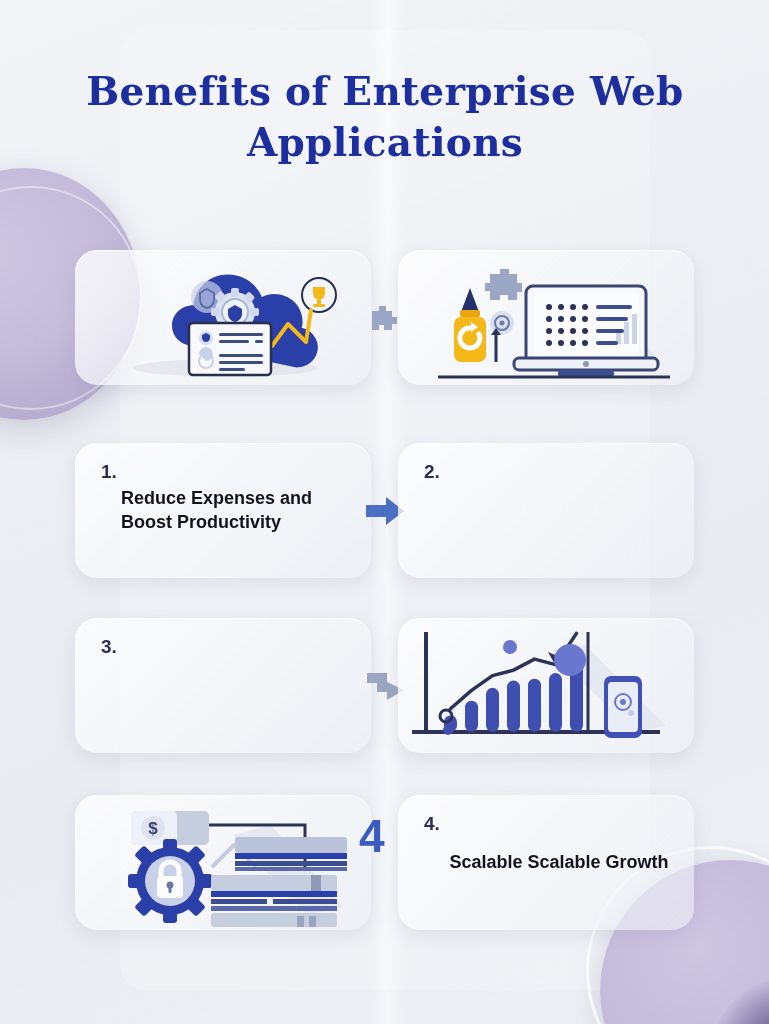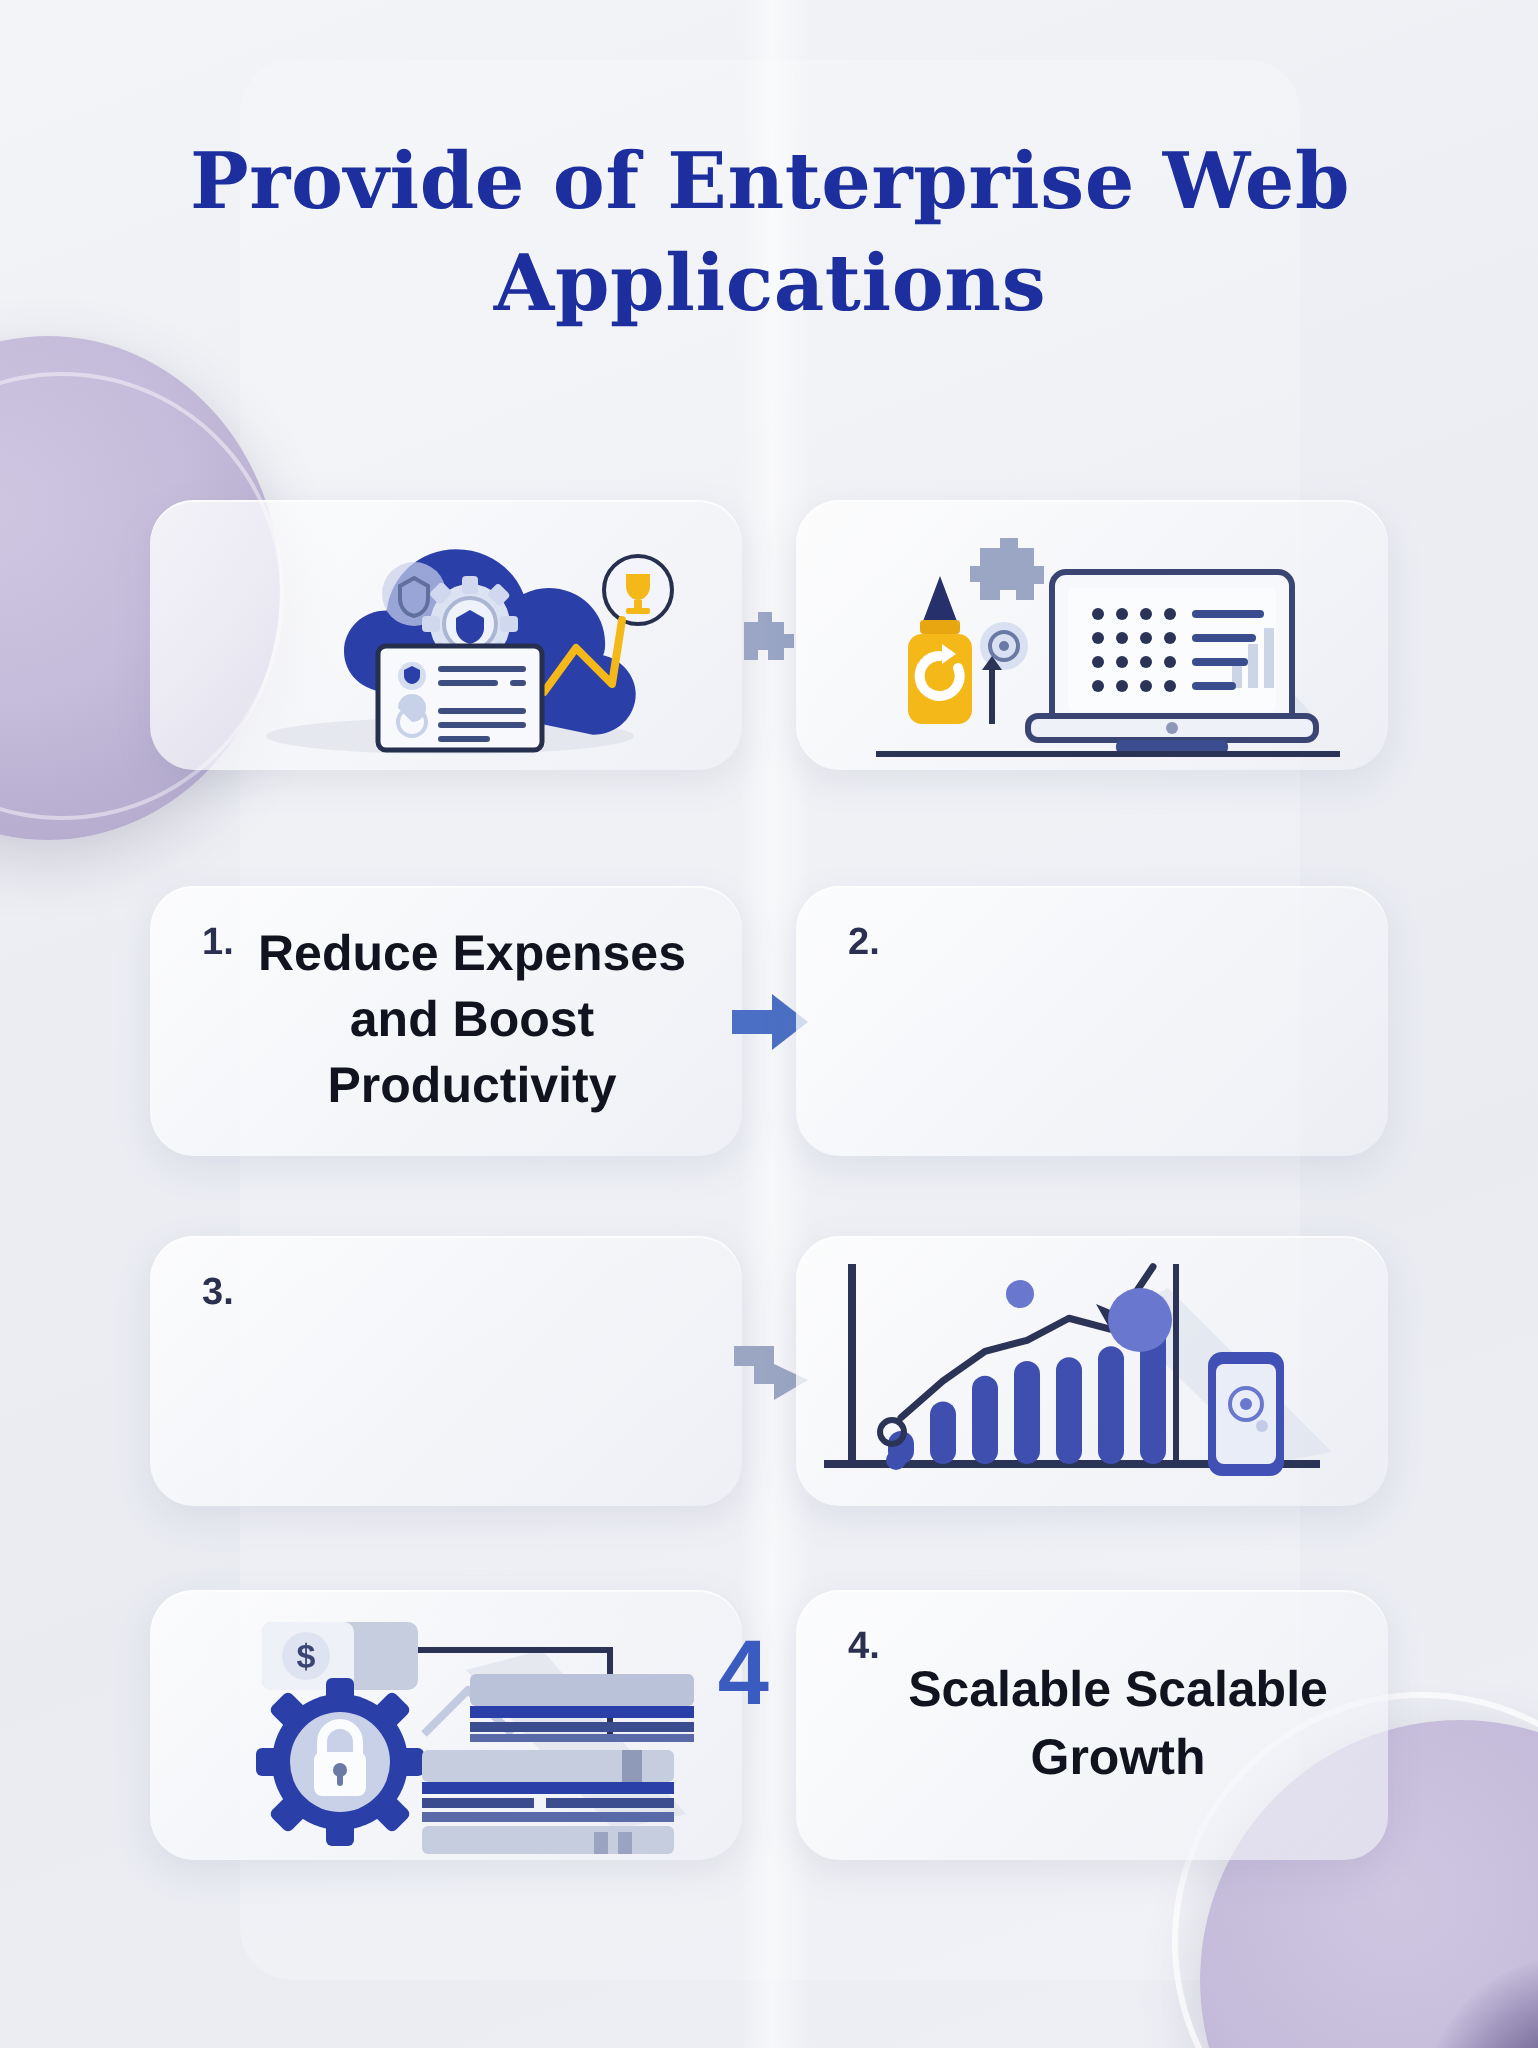--- a/index.html
+++ b/index.html
@@ -97,22 +97,22 @@
   .txt-card { padding:0 18px; }
   .num {
     position:absolute; left:26px; top:18px;
     font-size:19px; font-weight:700; color:#2b3050;
   }
   .num.big {
     position:absolute; left:auto; top:auto;
     font-size:46px; font-weight:800; color:#3a5bbf;
   }
   .headline {
-    font-size:25px; font-weight:700; color:#11141f;
-    text-align:center; line-height:1.33; max-width:230px;
+    font-size:18px; font-weight:700; color:#11141f;
+    text-align:left; line-height:1.33; max-width:230px;
     margin-left:26px;
   }
 
   
   .illo { width:100%; height:100%; display:block; }
 </style>
 </head>
 <body>
 
 <div id="bg">
@@ -124,21 +124,21 @@
     
   </div>
   <div id="disc-left-rim"></div>
 
   <div class="disc" id="disc-br">
     <div class="dimple"></div>
   </div>
   <div id="disc-br-rim"></div>
 </div>
 
-<h1 id="title">Provide of Enterprise Web Applications</h1>
+<h1 id="title">Benefits of Enterprise Web Applications</h1>
 
 <div class="row" id="row1">
 
   <div class="card left">
     <svg class="illo" viewBox="0 0 296 135">
       <ellipse cx="150" cy="118" rx="92" ry="9" fill="#d9dce6" opacity=".55"></ellipse>
       <path d="M72 100c-13 0-22-9-22-20s9-20 21-20c2-17 16-30 34-30 15 0 28 9 33 22 4-2 8-3 12-3 16 0 28 12 28 27 0 2 0 4-1 6 9 2 16 10 16 19 0 11-9 20-21 20z" transform="translate(46 -6) scale(1.02)" fill="#2b3fa8"></path>
       <circle cx="132" cy="47" r="16" fill="#c9d2ea" opacity=".7"></circle>
       <path d="M132 39l7 4v6c0 5-3 8-7 9-4-1-7-4-7-9v-6z" fill="none" stroke="#5f6f9e" stroke-width="2"></path>
       <g>

